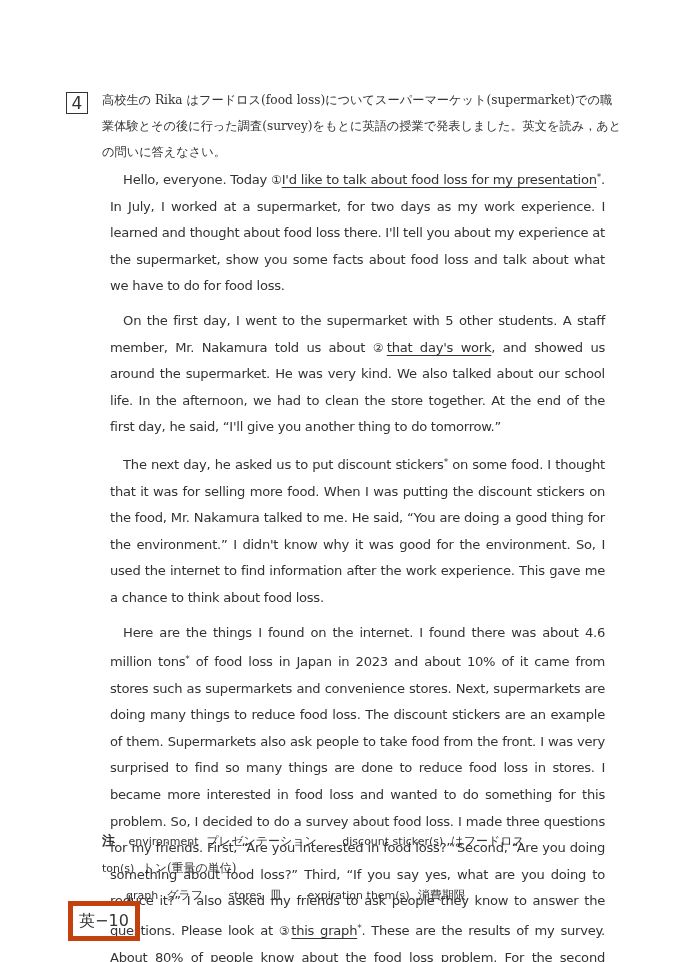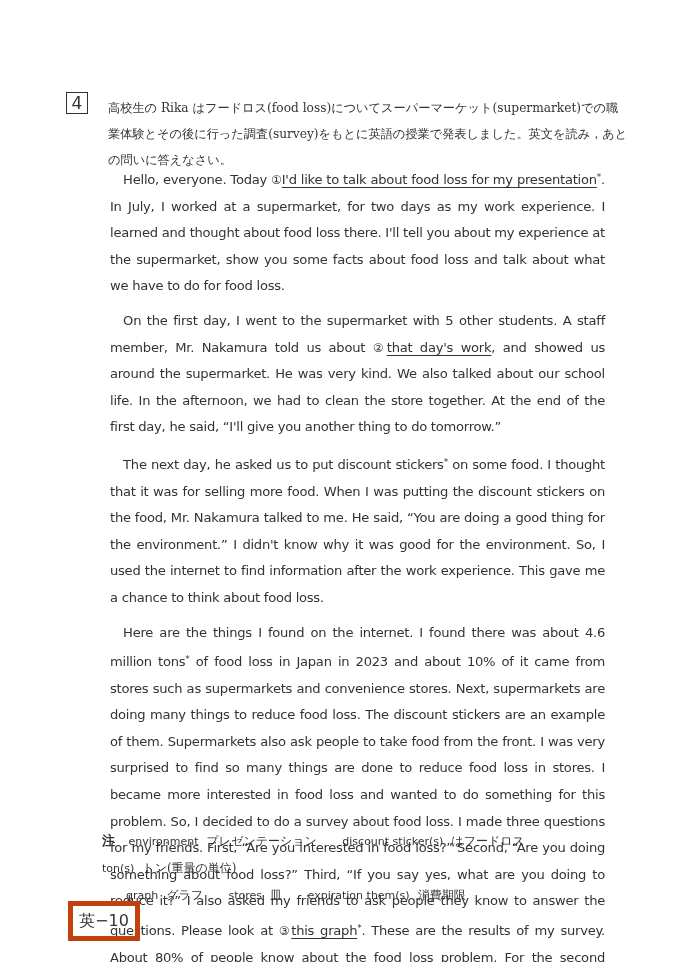--- a/index.html
+++ b/index.html
@@ -7,24 +7,23 @@
     width: 680px; height: 962px; position: relative; overflow: hidden;
     font-family: "DejaVu Sans", "Liberation Sans", sans-serif;
     color: #2f2f2f;
   }
   .qnum {
     position: absolute; left: 66px; top: 92px; width: 20px; height: 20px;
     border: 1.5px solid #333; font-size: 17px; line-height: 20px; text-align: center;
     color: #333;
   }
   .intro {
-    position: absolute; left: 102px; top: 95px; width: 520px;
+    position: absolute; left: 102px; top: 87px; width: 520px;
     font-size: 12.2px; line-height: 26px; color: #333;
     font-family: "DejaVu Serif", "Liberation Serif", serif;
-    margin-left: 6px;
   }
   .passage {
     position: absolute; left: 102px; top: 156px; width: 511px;
     font-size: 13.1px; line-height: 26.6px; color: #333;
     text-align: justify;
     font-family: "DejaVu Sans", "Liberation Sans", sans-serif;
     letter-spacing: -0.25px;
   }
   .passage p { margin: 8px; text-indent: 1em; }
   .u { text-decoration: underline; text-underline-offset: 3px; text-decoration-thickness: 1px; }

